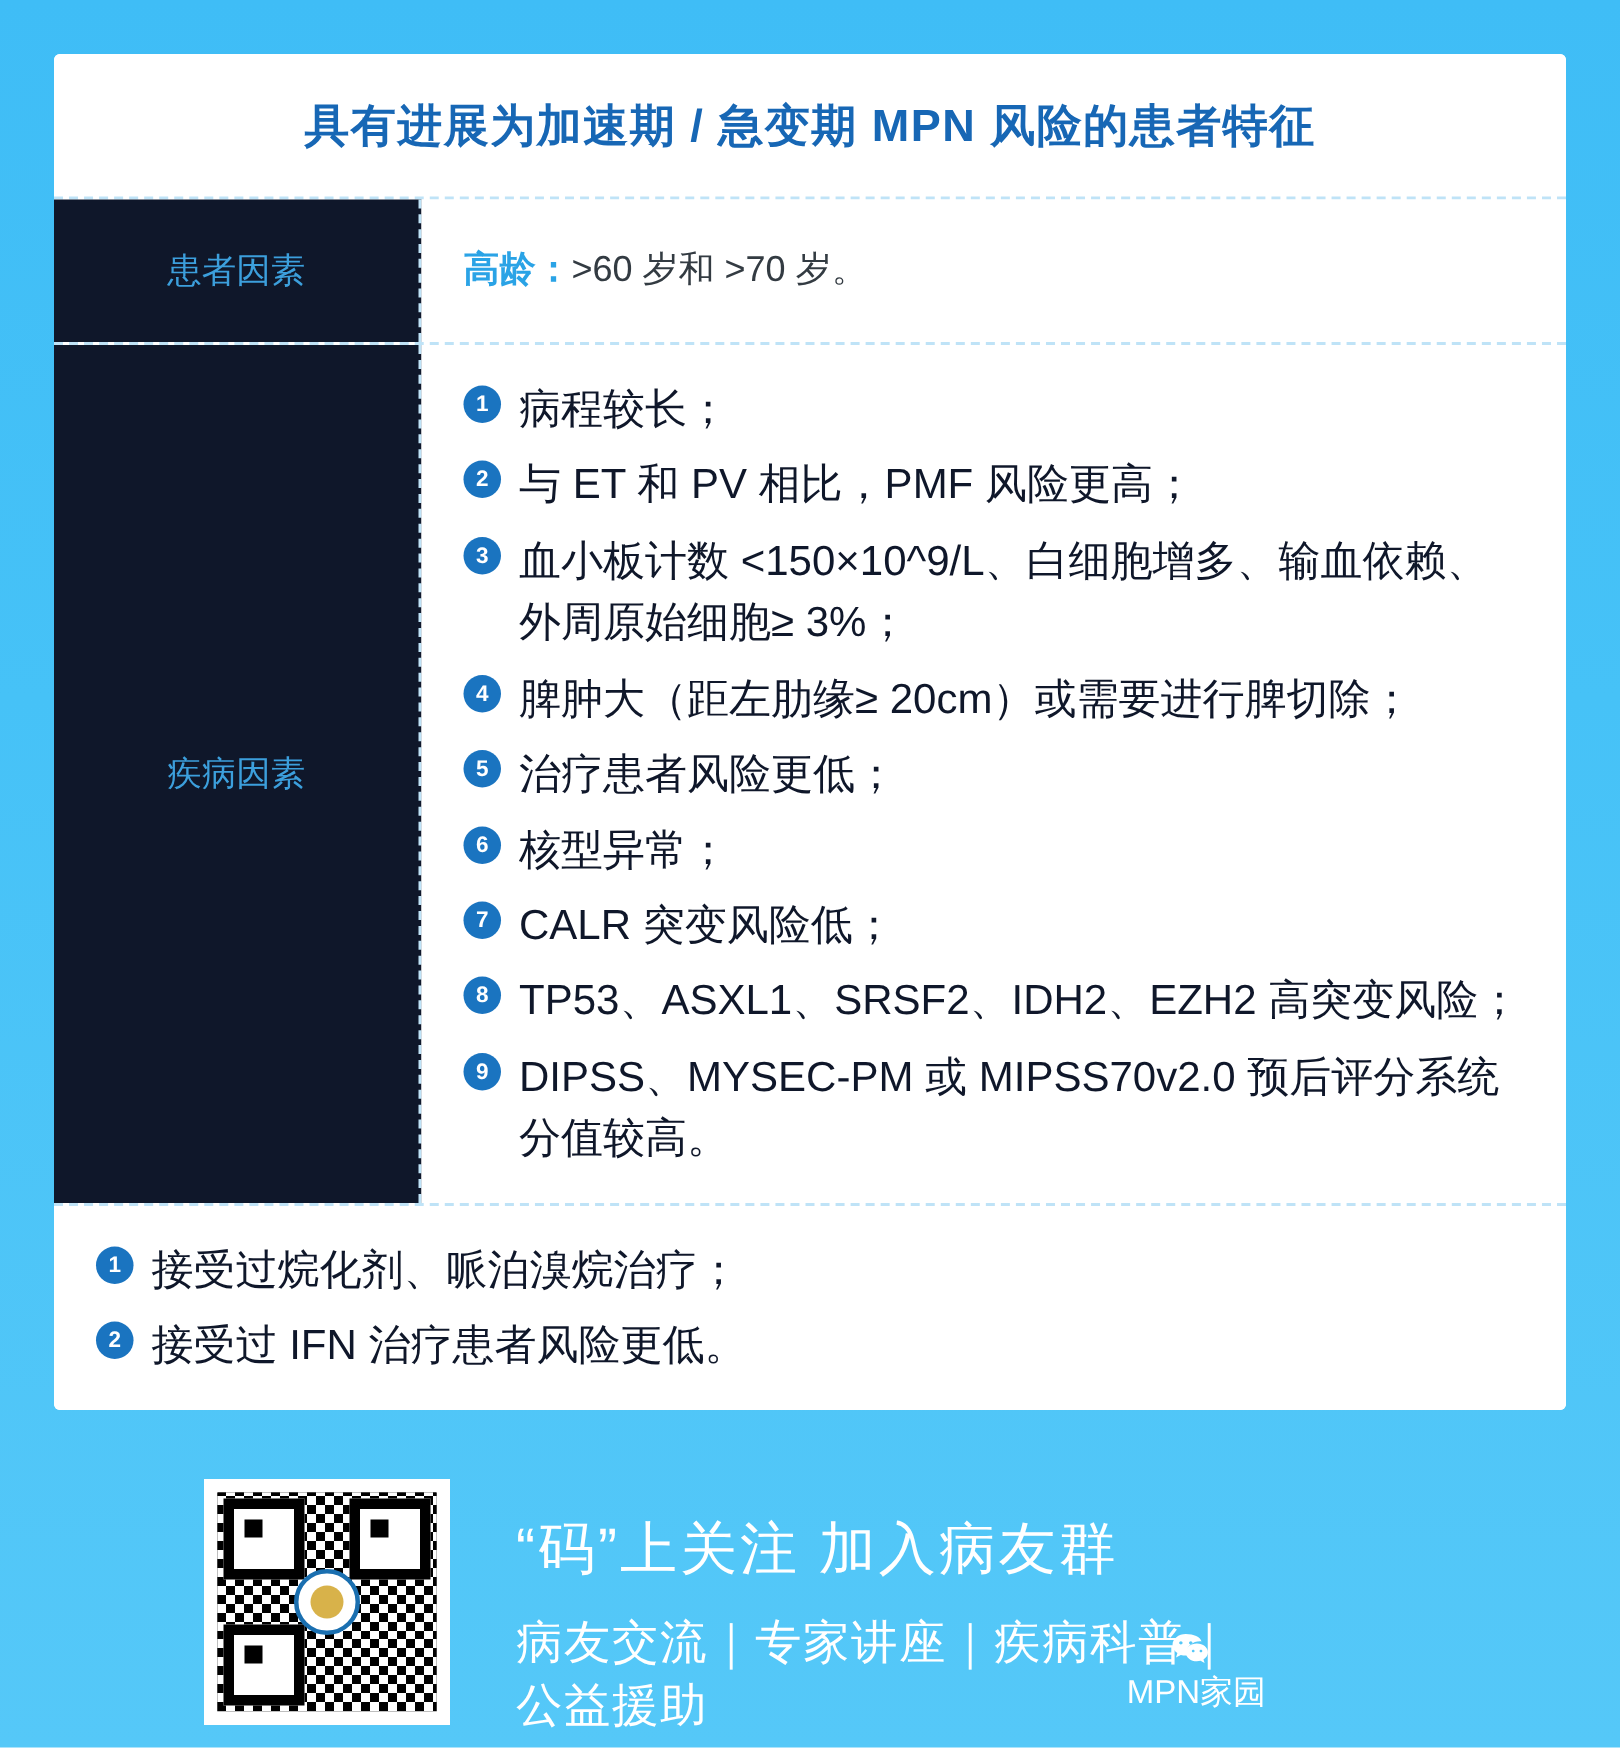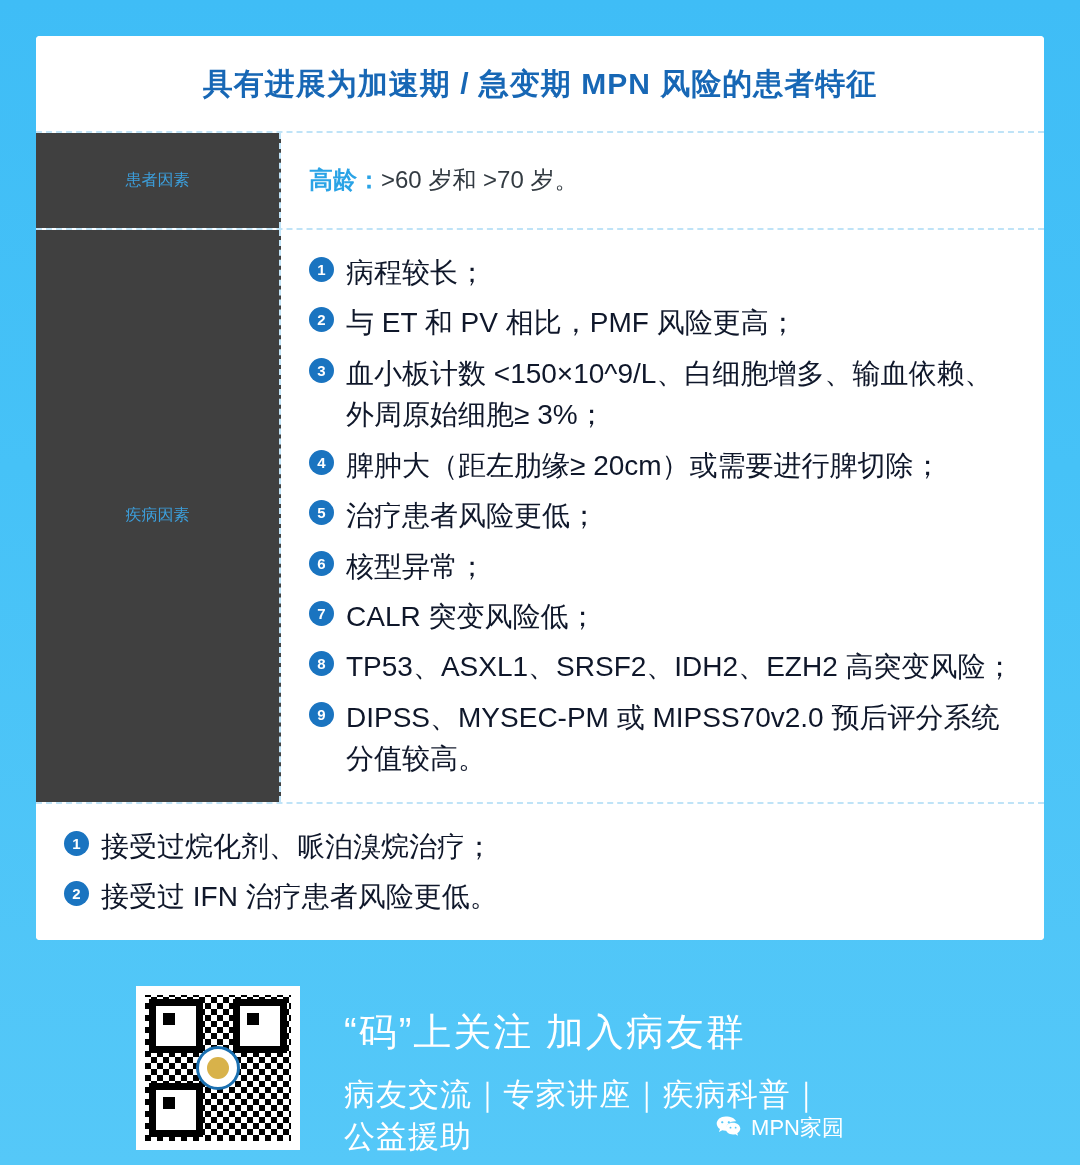--- a/index.html
+++ b/index.html
@@ -41,23 +41,23 @@
     display: flex;
     align-items: stretch;
     border-bottom: 2px dashed #bfe3f7;
   }
   .row:last-child {
     border-bottom: none;
   }
   .row-label {
     width: 245px;
     min-width: 245px;
-    background: #404040;
+    background: #0f172a;
     color: #3c9fdc;
-    font-size: 16px;
+    font-size: 23px;
     display: flex;
     align-items: center;
     justify-content: center;
     text-align: center;
     padding: 14px 6px;
     box-sizing: border-box;
     border-right: 2px dashed #bfe3f7;
   }
   .row-content {
     flex: 1;
@@ -188,23 +188,24 @@
   }
   .footer-sub {
     font-size: 31px;
     letter-spacing: 1px;
   }
   .wechat-badge {
     position: absolute;
     right: 40px;
     bottom: 22px;
     display: flex;
-    align-items: flex-start;
+    align-items: center;
     color: #ffffff;
     font-size: 22px;
+    flex-direction: column;
   }
   .wechat-icon {
     width: 27px;
     height: 27px;
     margin-right: 9px;
   }
 </style>
 </head>
 <body>
 

